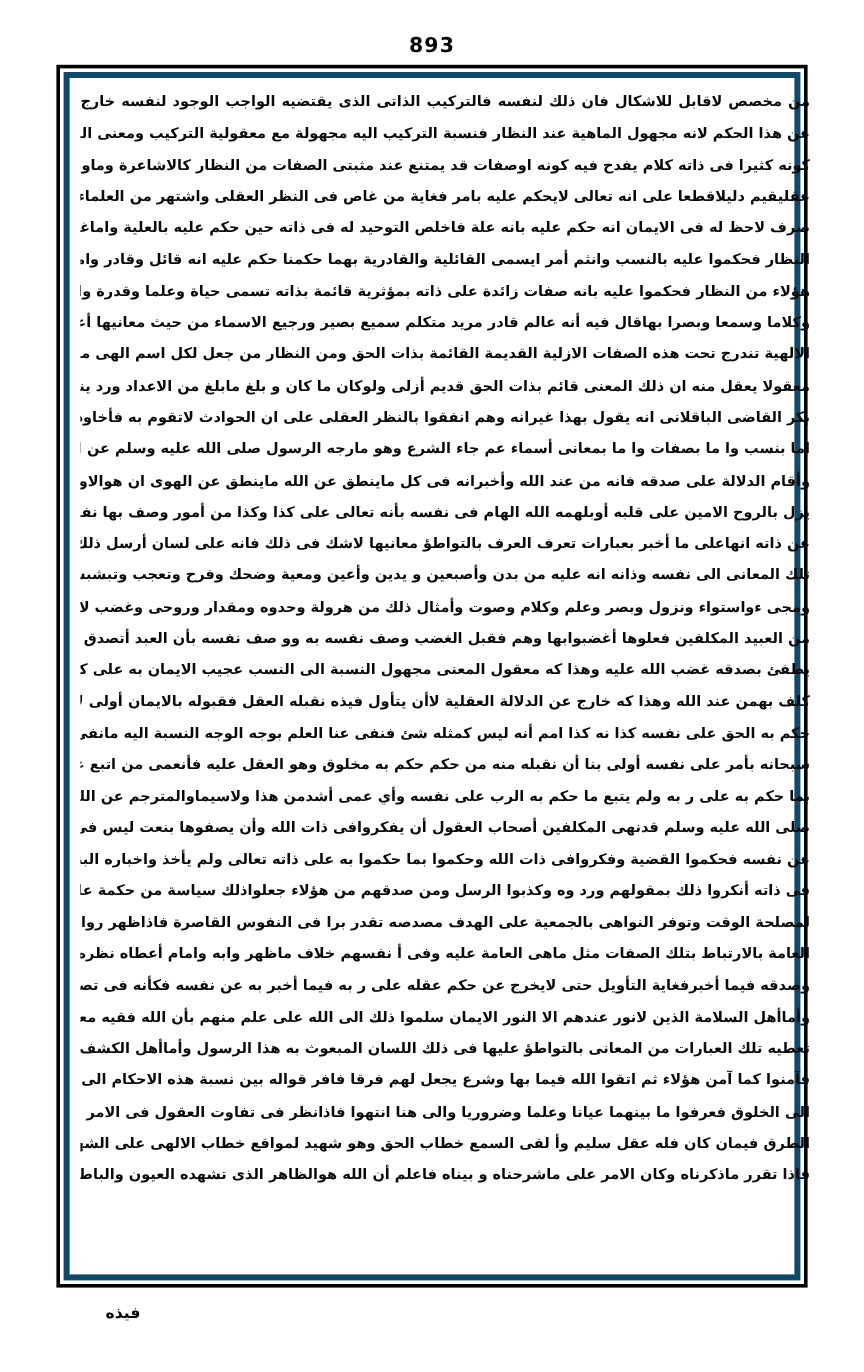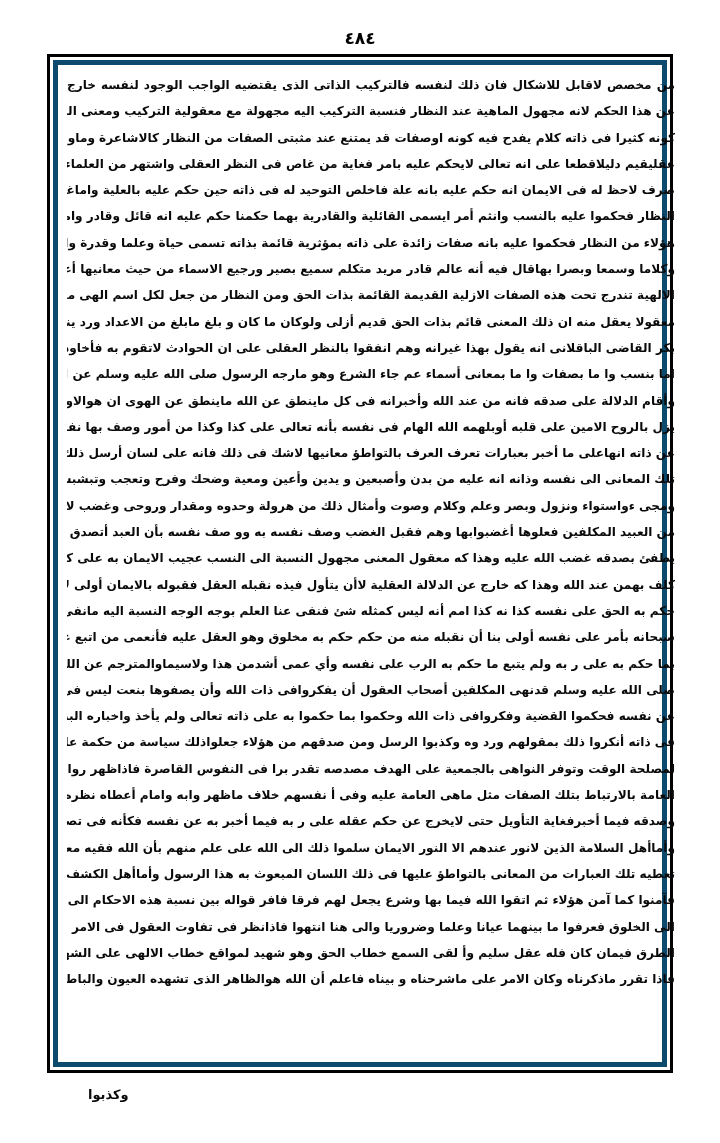--- a/index.html
+++ b/index.html
@@ -99,21 +99,21 @@
     font-size: 13px;
     font-weight: 600;
     color: #0a0a0a;
   }
 </style>
 </head>
 <body>
 
 <div class="page">
 
-  <div class="folio">٤٨٤</div>
+  <div class="folio">893</div>
 
   <div class="frame-outer">
     <div class="frame-inner">
       <div class="textblock" id="textblock">
           <div class="line"><span>من مخصص لاقابل للاشكال فان ذلك لنفسه فالتركيب الذاتى الذى يقتضيه الواجب الوجود لنفسه خارج</span></div>
           <div class="line"><span>عن هذا الحكم لانه مجهول الماهية عند النظار فنسبة التركيب اليه مجهولة مع معقولية التركيب ومعنى التركيب</span></div>
           <div class="line"><span>كونه كثيرا فى ذاته كلام يفدح فيه كونه اوصفات قد يمتنع عند مثبتى الصفات من النظار كالاشاعرة وماوجدنا</span></div>
           <div class="line"><span>عقليقيم دليلاقطعا على انه تعالى لايحكم عليه بامر فغاية من غاص فى النظر العقلى واشتهر من العلماء انه عقل</span></div>
           <div class="line"><span>صرف لاحظ له فى الايمان انه حكم عليه بانه علة فاخلص التوحيد له فى ذاته حين حكم عليه بالعلية واماغيرهم من</span></div>
           <div class="line"><span>النظار فحكموا عليه بالنسب وانثم أمر ايسمى القائلية والقادرية بهما حكمنا حكم عليه انه قائل وقادر واماغير</span></div>
@@ -143,15 +143,15 @@
           <div class="line"><span>وأماأهل السلامة الذين لانور عندهم الا النور الايمان سلموا ذلك الى الله على علم منهم بأن الله فقيه معه الايمان والتحقيق لما</span></div>
           <div class="line"><span>تعطيه تلك العبارات من المعانى بالتواطؤ عليها فى ذلك اللسان المبعوث به هذا الرسول وأماأهل الكشف والوجود</span></div>
           <div class="line"><span>فآمنوا كما آمن هؤلاء ثم اتقوا الله فيما بها وشرع يجعل لهم فرقا فافر قواله بين نسبة هذه الاحكام الى الله ونسبتها</span></div>
           <div class="line"><span>الى الخلوق فعرفوا ما بينهما عيانا وعلما وضروريا والى هنا انتهوا فاذانظر فى تفاوت العقول فى الامر الواحد واختلاف</span></div>
           <div class="line"><span>الطرق فيمان كان فله عقل سليم وأ لقى السمع خطاب الحق وهو شهيد لمواقع خطاب الالهى على الشهود والكشف</span></div>
           <div class="line"><span>فاذا تقرر ماذكرناه وكان الامر على ماشرحناه و بيناه فاعلم أن الله هوالظاهر الذى تشهده العيون والباطن الذى</span></div>
         </div>
     </div>
   </div>
 
-  <div class="catchword">وكذبوا</div>
+  <div class="catchword">فيذه</div>
 
 </div>
 
 </body></html>

